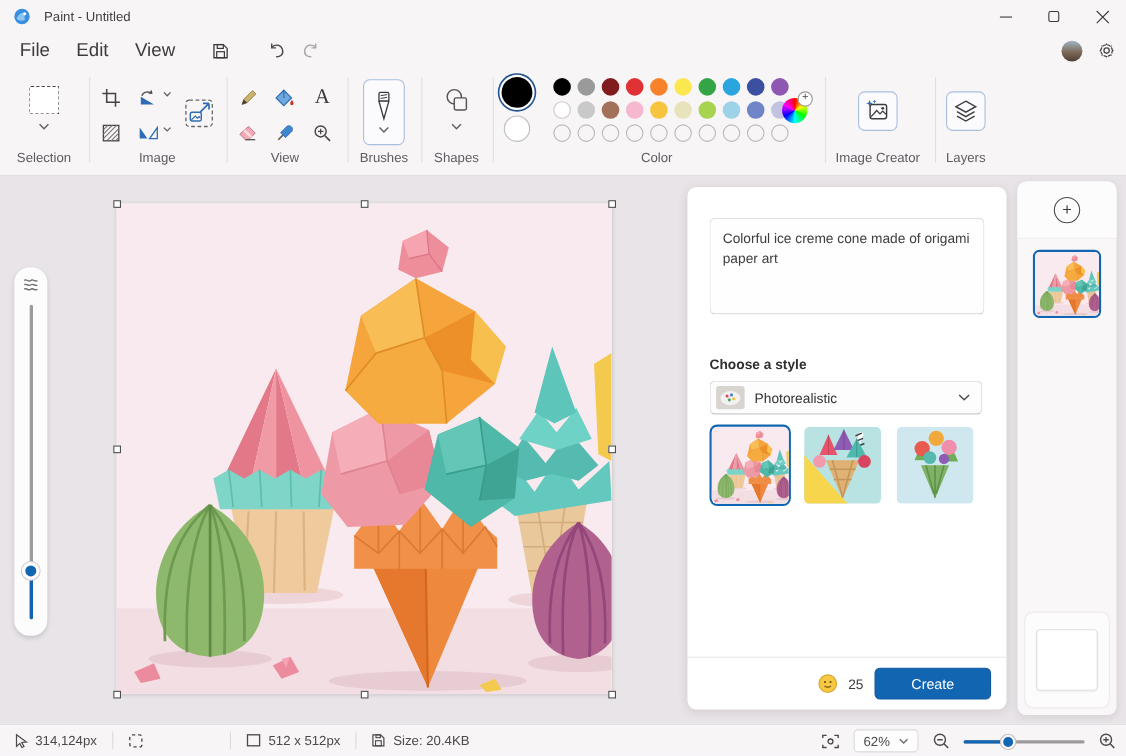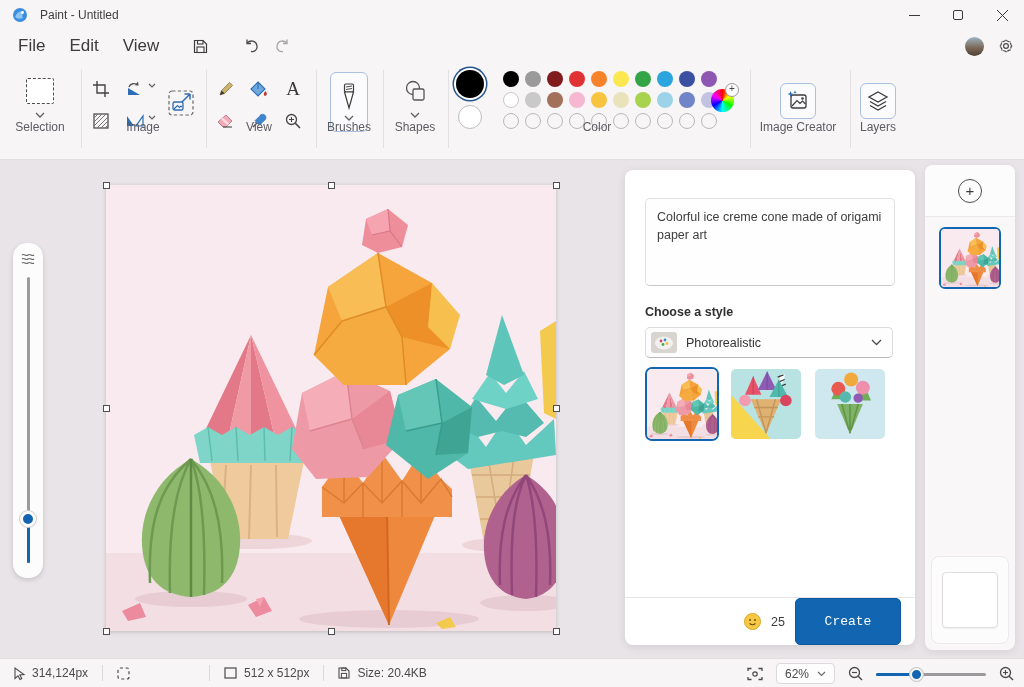--- a/index.html
+++ b/index.html
@@ -16,21 +16,21 @@
 
   
   #menubar { position:absolute; left:0; top:30px; width:1024px; height:32px; background:#f8f5f7; display:flex; align-items:center; }
   .menu-item { font-size:17px; color:#3c3c3c; padding:5px 12px; border-radius:4px; }
   .mb-icon { width:30px; height:24px; display:flex; align-items:center; justify-content:center; border-radius:4px; }
   #menubar .right { position:absolute; right:10px; top:0; height:32px; display:flex; align-items:center; gap:14px; }
 
   
   #toolbar { position:absolute; left:0; top:62px; width:1024px; height:98px; background:#f8f5f7; border-bottom:1px solid #e2dfe1; }
   .vdiv { position:absolute; top:8px; width:1px; height:78px; background:#e3e0e2; }
-  .section-label { position:absolute; top:58px; font-size:12px; color:#5d5b60; text-align:center; transform:translateX(-50%); white-space:nowrap; }
+  .section-label { position:absolute; top:74px; font-size:12px; color:#5d5b60; text-align:center; transform:translateX(-50%); white-space:nowrap; }
   .tool-cell { position:absolute; width:26px; height:26px; display:flex; align-items:center; justify-content:center; border-radius:4px; }
   .boxed { border:1px solid #a9c0de; border-radius:6px; background:#fbfafc; display:flex; flex-direction:column; align-items:center; justify-content:center; }
 
   
   .big-swatch { position:absolute; border-radius:50%; }
   #color1 { left:456px; top:8px; width:28px; height:28px; box-shadow:0 0 0 2px #fff, 0 0 0 3.5px #24548f; }
   #color2 { left:458px; top:43px; width:24px; height:24px; border:1px solid #bdbdbd; }
   #palette { position:absolute; left:503px; top:9px; display:grid; grid-template-columns:repeat(10,16px); gap:5px 6px; }
   .swatch { width:16px; height:16px; border-radius:50%; }
   .swatch.empty { background:transparent; border:1px solid #b9b9b9; }
@@ -48,32 +48,32 @@
   
   #vslider { position:absolute; left:13px; top:243px; width:30px; height:335px; background:#fdfcfd; border-radius:14px; box-shadow:0 2px 5px rgba(0,0,0,.15); }
   #vslider .track { position:absolute; left:14px; top:34px; width:3px; height:286px; background:#9b9b9b; border-radius:2px; }
   #vslider .fill  { position:absolute; left:14px; top:282px; width:3px; height:38px; background:#1266b1; border-radius:2px; }
   #vslider .thumb { position:absolute; left:7px; top:268px; width:16px; height:16px; background:#1266b1; border:3px solid #fdfcfd; border-radius:50%; box-shadow:0 0 0 1px #d0cdd0; }
 
   
   #panel { position:absolute; left:625px; top:170px; width:290px; height:475px; background:#fff; border-radius:8px; box-shadow:0 2px 10px rgba(0,0,0,.10); padding:20px; }
   #panel h1 { font-size:17px; font-weight:700; color:#242424; display:inline; }
   .badge { display:inline-block; vertical-align:3px; margin-left:8px; background:#fdc32f; color:#5b4300; font-size:9px; font-weight:700; letter-spacing:.4px; padding:3px 9px; border-radius:10px; }
-  .fld-label { margin-top:15px; font-size:12.5px; font-weight:700; color:#2f2f2f; display:flex; align-items:center; gap:6px; }
+  .fld-label { margin-top:33px; font-size:12.5px; font-weight:700; color:#2f2f2f; display:flex; align-items:center; gap:6px; }
   .info { width:13px; height:13px; border:1px solid #777; border-radius:50%; font-size:9px; font-weight:400; color:#555; display:inline-flex; align-items:center; justify-content:center; font-style:italic; }
   #prompt { margin-top:8px; width:250px; height:88px; border:1px solid #e1dfe1; border-bottom:1px solid #c9c7c9; border-radius:5px; resize:none; font-family:"Liberation Sans","DejaVu Sans",sans-serif; font-size:12.5px; color:#3e3e3e; padding:9px 11px; line-height:1.45; outline:none; background:#fefefe; }
   #style-dd { margin-top:8px; width:248px; height:31px; border:1px solid #dddbdd; border-bottom:1px solid #b9b7b9; border-radius:5px; background:#fdfdfd; display:flex; align-items:center; padding:0 10px 0 5px; gap:9px; }
   #style-dd .dd-label { flex:1; font-size:12.5px; color:#333; }
   .variations { margin-top:9px; display:flex; gap:10px; }
   .var-thumb { width:74px; height:74px; border-radius:7px; overflow:hidden; border:2px solid transparent; }
   .var-thumb.selected { border:2px solid #1266b1; box-shadow:0 0 0 1px #fff inset; }
   .var-thumb svg { display:block; width:100%; height:100%; }
   #panel-footer { position:absolute; left:0; right:0; bottom:0; height:48px; border-top:1px solid #e8e6e8; display:flex; align-items:center; justify-content:flex-end; gap:10px; padding:0 14px; }
   .credits { font-size:12.5px; color:#3c3c3c; }
-  #create-btn { width:106px; height:47px; background:#1266b1; color:#fff; font-size:13px; font-family:Liberation Mono, monospace; border:1px solid #0f5a9d; border-radius:5px; }
+  #create-btn { width:106px; height:29px; background:#1266b1; color:#fff; font-size:13px; font-family:Liberation Sans, sans-serif; border:1px solid #0f5a9d; border-radius:5px; }
 
   
   #layers-panel { position:absolute; left:925px; top:165px; width:90px; height:485px; background:#f9f7f8; border-radius:8px; box-shadow:0 2px 8px rgba(0,0,0,.08); }
   #layers-head { height:52px; background:#fdfcfd; border-bottom:1px solid #ebe9ea; border-radius:8px 8px 0 0; display:flex; align-items:center; justify-content:center; }
   .plus-circle { width:24px; height:24px; border:1.4px solid #4c4c4c; border-radius:50%; display:flex; align-items:center; justify-content:center; font-size:15px; color:#3c3c3c; line-height:1; }
   .layer-thumb { width:62px; height:62px; margin:10px auto 0; border-radius:6px; overflow:hidden; border:2px solid #1266b1; background:#fff; }
   .layer-thumb svg { display:block; width:100%; height:100%; }
   #bg-layer-card { position:absolute; left:6px; right:6px; bottom:6px; height:88px; background:#fdfcfd; border:1px solid #eceaec; border-radius:8px; display:flex; align-items:center; justify-content:center; }
   #bg-layer-thumb { width:56px; height:56px; background:#fff; border:1px solid #e0dde0; border-radius:4px; box-shadow:0 1px 2px rgba(0,0,0,.06); }
 

